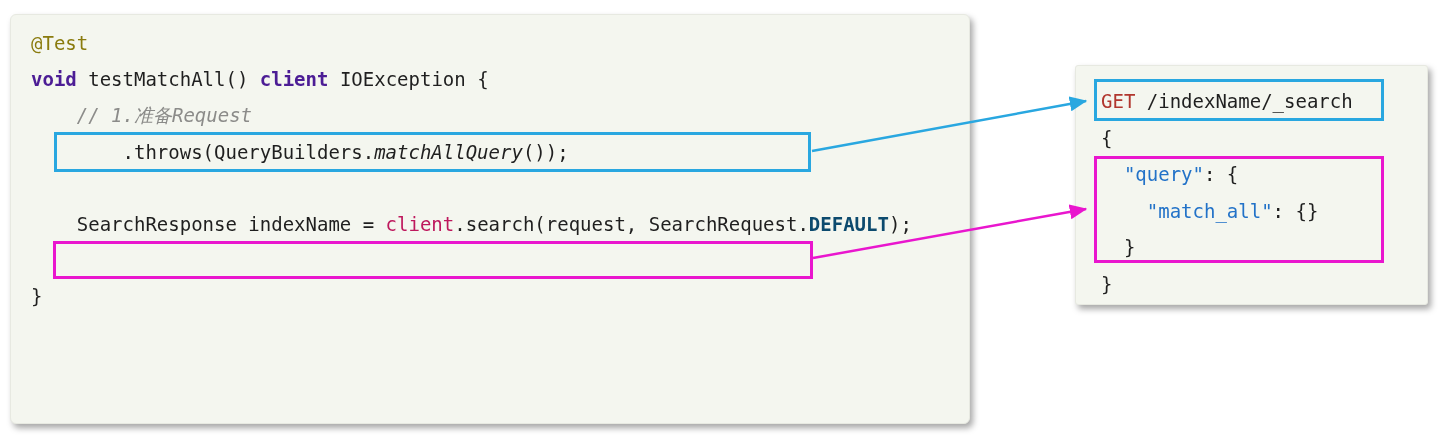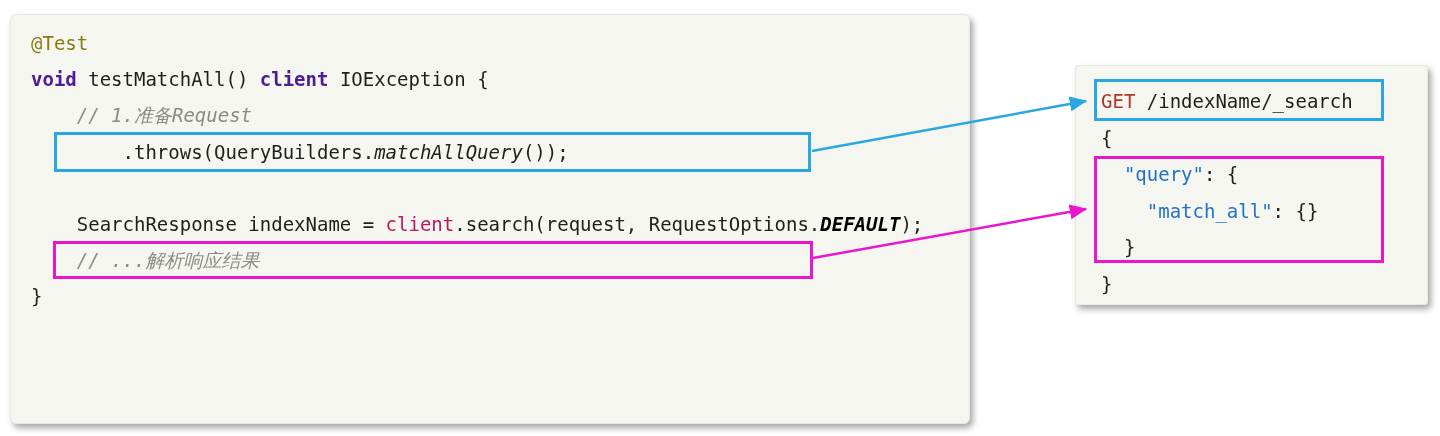--- a/index.html
+++ b/index.html
@@ -54,21 +54,21 @@
   }
   .code-line {
     white-space: pre;
   }
   
   .tok-annotation { color: #8a7b0e; }
   .tok-keyword    { color: #4c1d95; font-weight: bold; }
   .tok-string     { color: #077d1b; font-weight: bold; }
   .tok-comment    { color: #8b8b89; font-style: italic; }
   .tok-field      { color: #be185d; font-weight: normal; }
-  .tok-constant   { color: #000000; font-weight: bold; font-style: italic; }
+  .tok-constant   { color: #0c4a6e; font-weight: bold; }
   .tok-static-method { font-style: italic; }
   .tok-http-method { color: #b1362e; }
   .tok-json-key   { color: #2272c8; }
 
   .hl-box {
     position: absolute;
     box-sizing: border-box;
     border: 3px solid;
     background: transparent;
     pointer-events: none;
@@ -94,22 +94,22 @@
 
 <div class="stage">
 
   <div class="panel panel-left">
     <div id="java-code" class="code code-java">
         <div class="code-line"><span class="tok-annotation">@Test</span></div>
         <div class="code-line"><span class="tok-keyword">void</span><span> testMatchAll() </span><span class="tok-keyword">client</span><span> IOException {</span></div>
         <div class="code-line"><span>    </span><span class="tok-comment">// 1.准备Request</span></div>
         <div class="code-line"><span>        .throws(QueryBuilders.</span><span class="tok-static-method">matchAllQuery</span><span>());</span></div>
         <div class="code-line"><span>    </span></div>
-        <div class="code-line"><span>    SearchResponse indexName = </span><span class="tok-field">client</span><span>.search(request, RequestOptions.</span><span class="tok-constant">DEFAULT</span><span>);</span></div>
-        <div class="code-line"><span>    </span><span class="tok-comment">// ...解析响应结果</span></div>
+        <div class="code-line"><span>    SearchResponse indexName = </span><span class="tok-field">client</span><span>.search(request, SearchRequest.</span><span class="tok-constant">DEFAULT</span><span>);</span></div>
+        <div class="code-line"><span>    </span></div>
         <div class="code-line"><span>}</span></div>
       </div>
     <div class="hl-box hl-blue box-left-blue" style="border-color: rgb(41, 167, 224);"></div>
     <div class="hl-box hl-magenta box-left-magenta" style="border-color: rgb(233, 22, 206);"></div>
   </div>
 
   <div class="panel panel-right">
     <div id="dsl-code" class="code code-dsl">
         <div class="code-line"><span class="tok-http-method">GET</span><span> /indexName/_search</span></div>
         <div class="code-line"><span>{</span></div>

